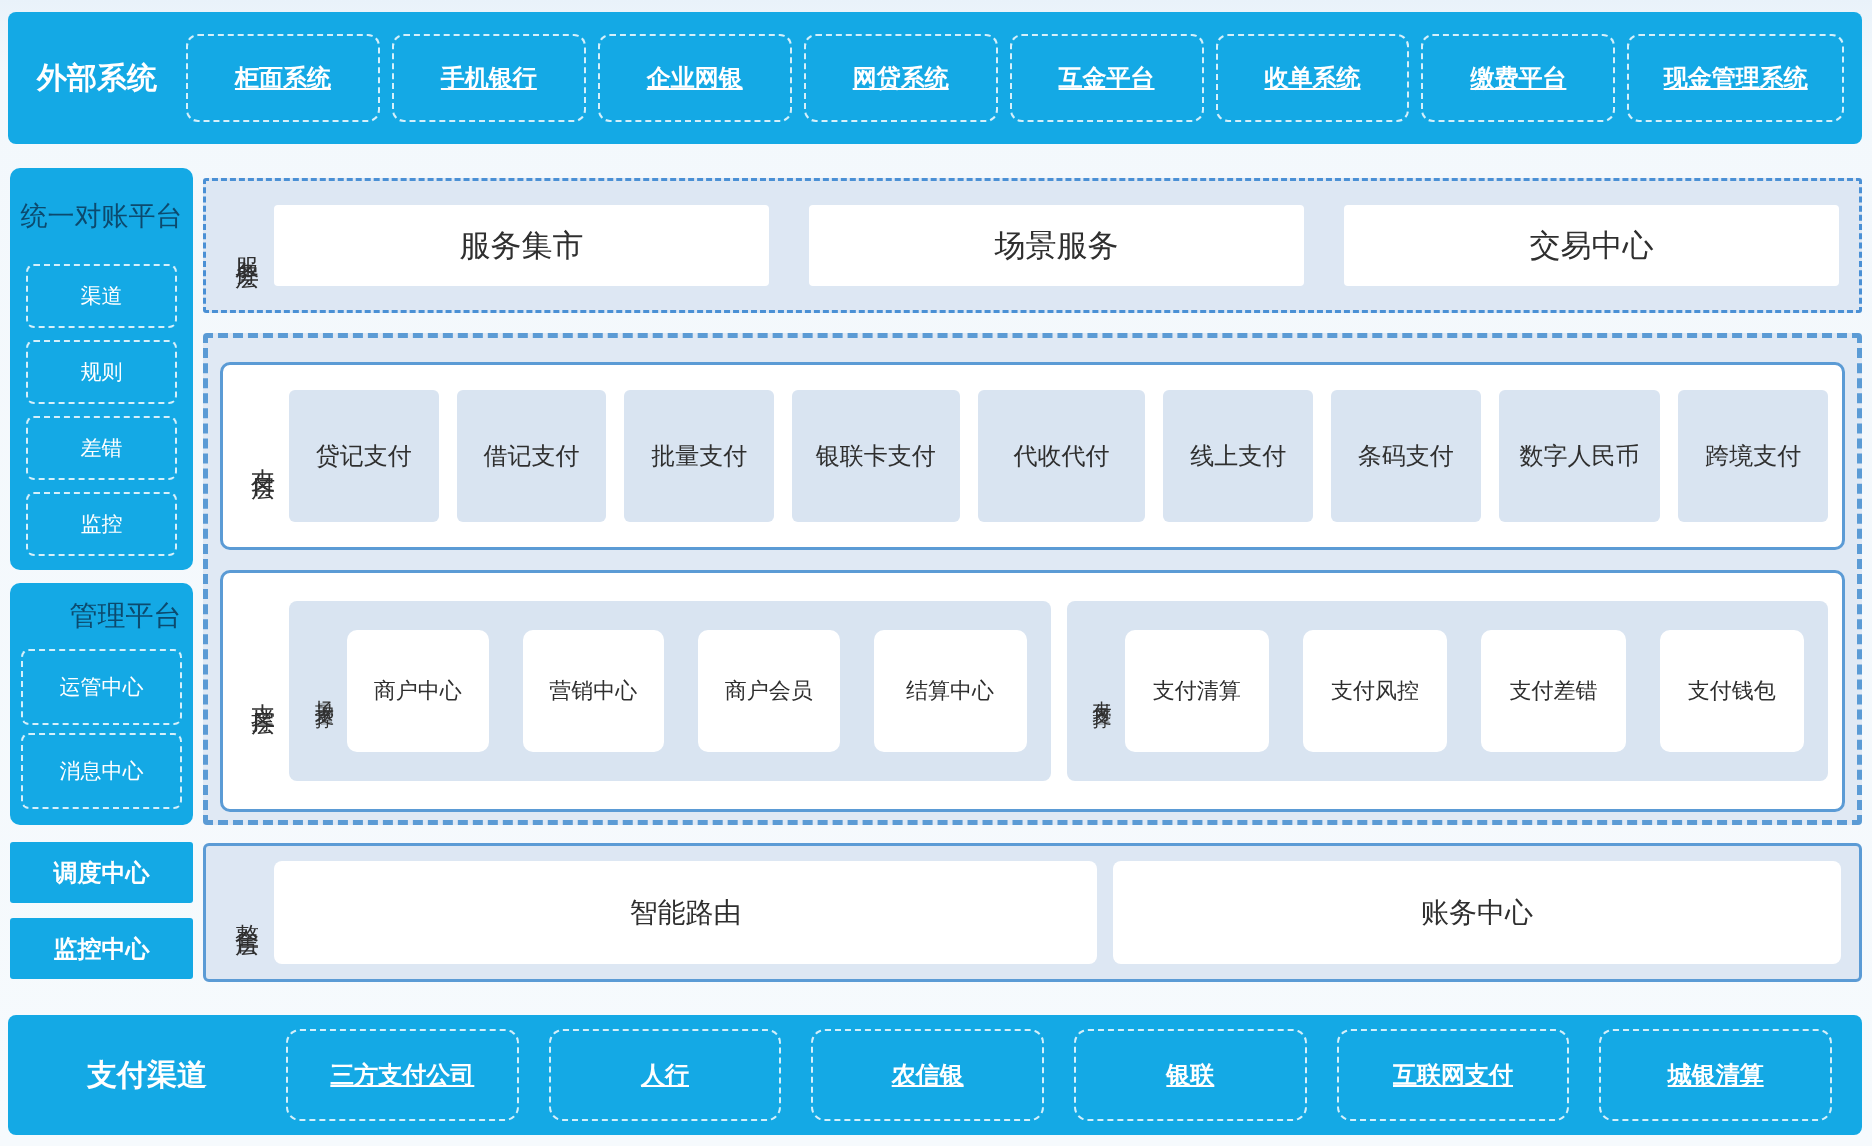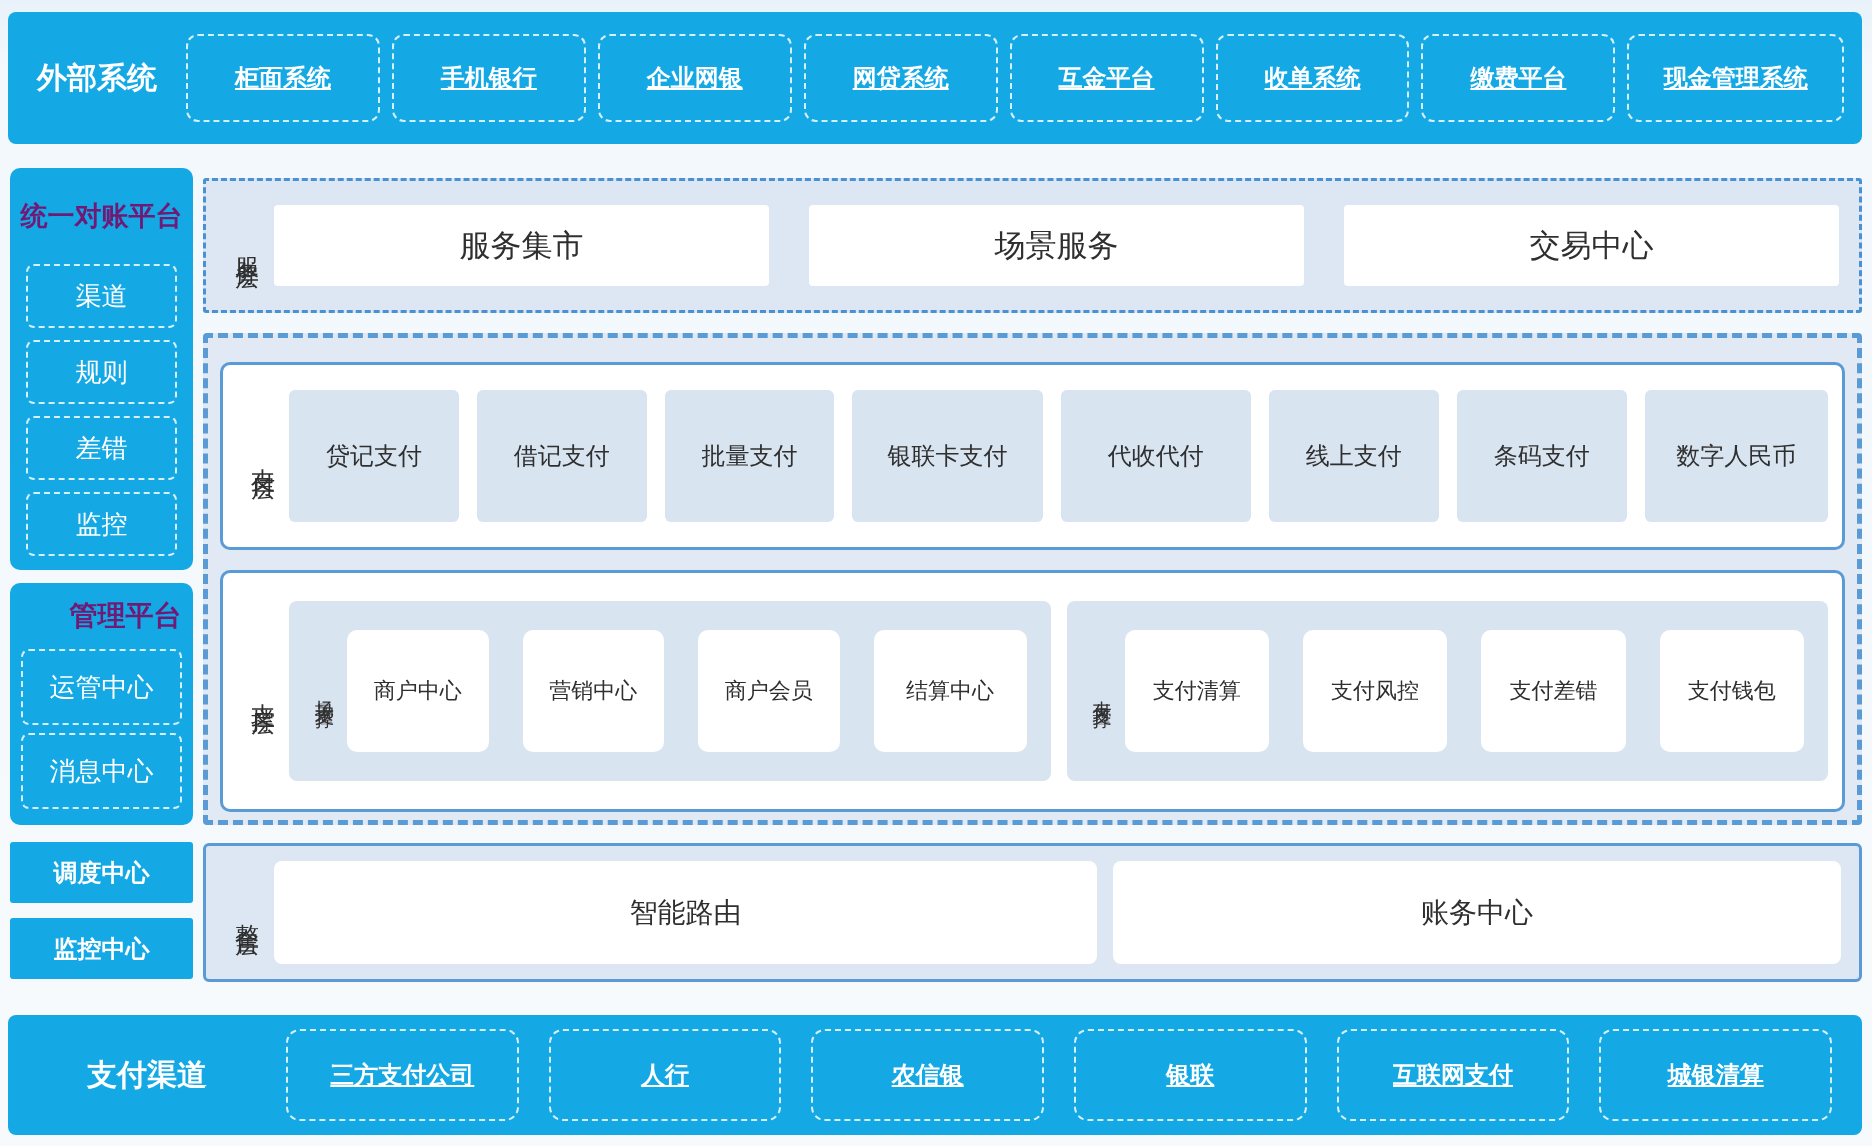--- a/index.html
+++ b/index.html
@@ -17,25 +17,25 @@
   .banner-title { color:#fff; font-weight:bold; font-size:30px; text-align:center; flex-shrink:0; }
   .banner-boxes { flex:1; display:flex; align-items:center; }
   .dashed-white {
     border:2px dashed rgba(255,255,255,.82); border-radius:12px; color:#fff;
     display:flex; align-items:center; justify-content:center;
     font-size:24px; font-weight:600; text-align:center;text-decoration:underline;
   }
 
   
   .side-card { background:#14a9e5; border-radius:10px; display:flex; flex-direction:column; }
-  .side-card-title { color:#701a75; font-weight:bold; display:flex; align-items:center; justify-content:center; }
+  .side-card-title { color:#0c4a6e; font-weight:normal; display:flex; align-items:center; justify-content:center; }
   .side-items { display:flex; flex-direction:column; flex:1; }
   .side-item {
     border:2px dashed rgba(255,255,255,.82); border-radius:8px; color:#fff;
-    display:flex; align-items:center; justify-content:center; font-size:26px; flex:1;
+    display:flex; align-items:center; justify-content:center; font-size:21px; flex:1;
   }
   .side-solid {
     background:#14a9e5; border-radius:3px; color:#fff; font-size:24px; font-weight:600;
     display:flex; align-items:center; justify-content:center;
   }
 
   
   .vlabel {
     writing-mode:vertical-rl; text-orientation:upright;
     font-size:24px; color:#2f2f2f; letter-spacing:5px; line-height:1;
@@ -150,20 +150,21 @@
     </div>
     <div class="pay-boxes">
       <div class="pay-box">贷记支付</div>
       <div class="pay-box">借记支付</div>
       <div class="pay-box">批量支付</div>
       <div class="pay-box" style="flex:1.12;">银联卡支付</div>
       <div class="pay-box" style="flex:1.12;">代收代付</div>
       <div class="pay-box">线上支付</div>
       <div class="pay-box">条码支付</div>
       <div class="pay-box" style="flex:1.08;">数字人民币</div>
+      <div class="pay-box">跨境支付</div>
     </div>
   </div>
 
   <div class="solid-panel support-panel">
     <div class="vwrap" style="width:52px;">
       <div class="vlabel">支撑层</div>
     </div>
     <div class="support-groups">
       <div class="support-group">
         <div class="g-wrap">

